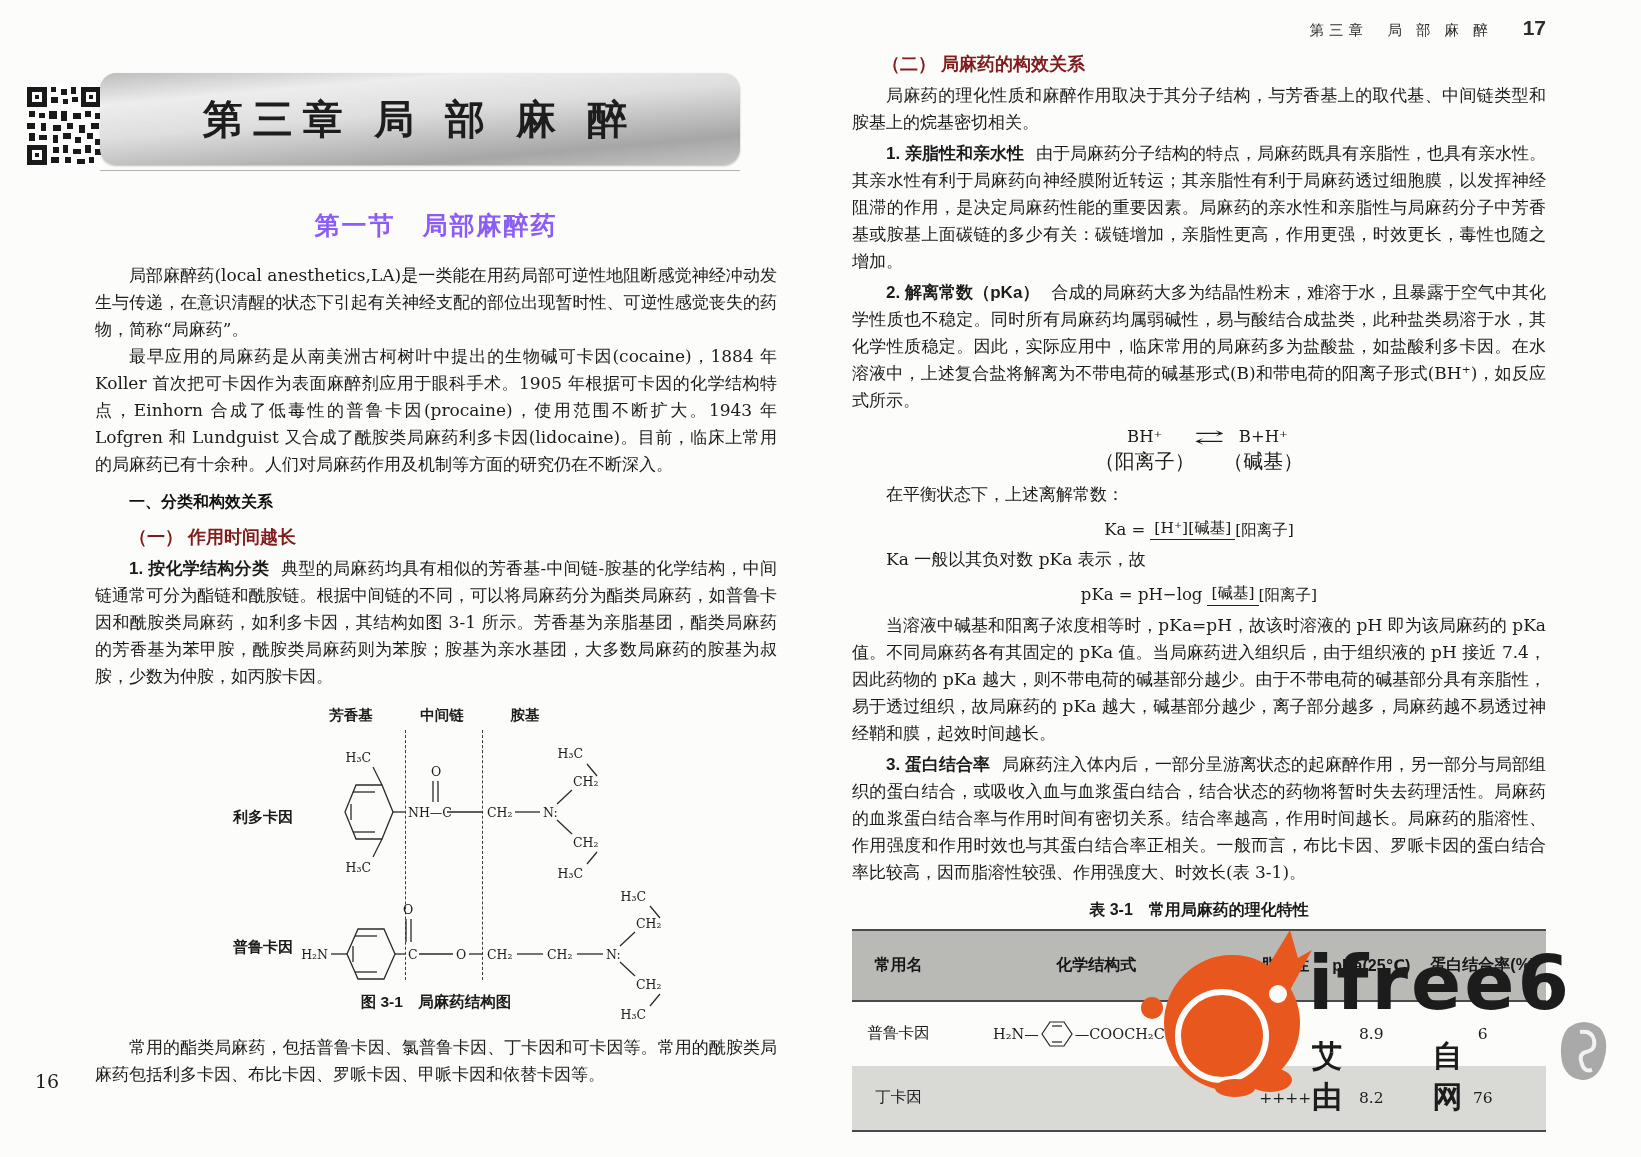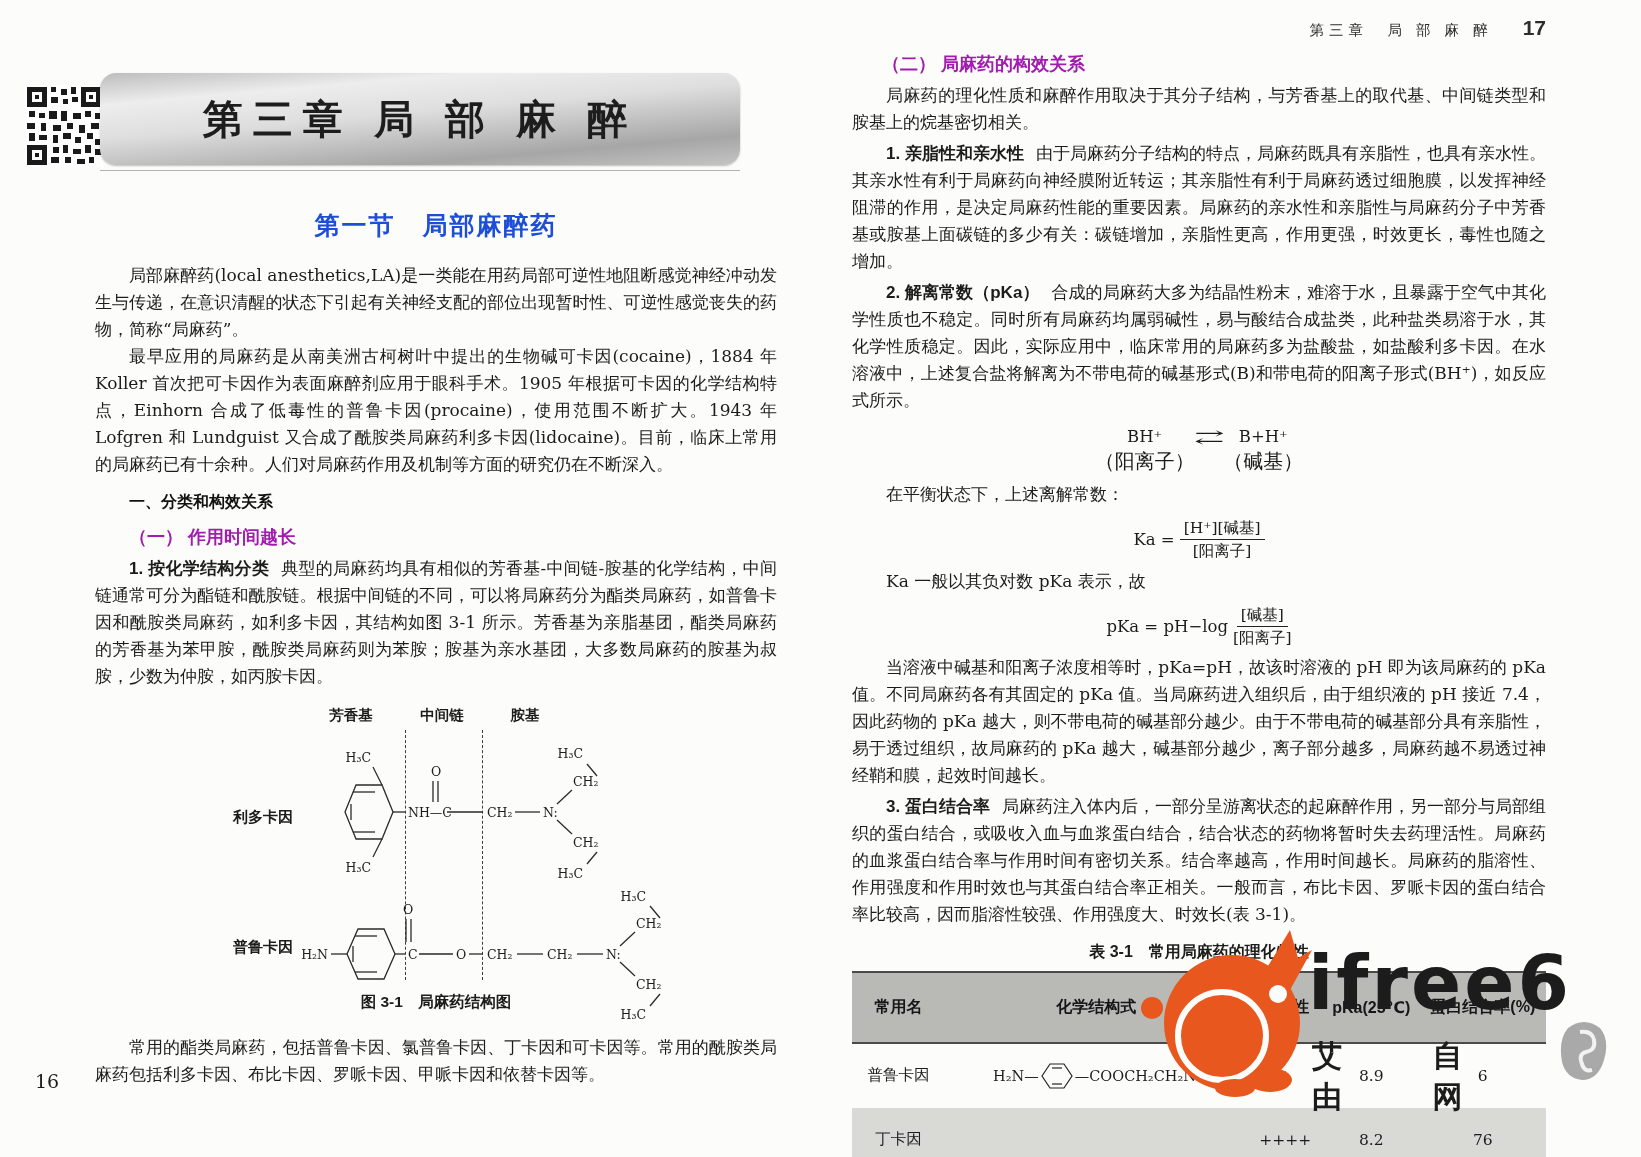--- a/index.html
+++ b/index.html
@@ -22,33 +22,33 @@
     box-shadow:0 1px 2px rgba(0,0,0,.25);
   }
   .banner-title{
     font-family:"Liberation Sans","DejaVu Sans",sans-serif;font-weight:bold;
     font-size:40px;letter-spacing:10px;color:#1d1d1d;
   }
   .banner-rule{border:none;border-top:1px solid #b3b3b3;margin:5px 0 0 5px;width:640px;}
   .section-title{
     margin:38px 0 0 0;text-align:center;
     font-family:"Liberation Sans","DejaVu Sans",sans-serif;font-weight:bold;
-    font-size:25px;letter-spacing:2px;color:#1d4ed8;
+    font-size:25px;letter-spacing:2px;color:#8b5cf6;
   }
   .para{font-size:17px;line-height:27px;text-align:justify;margin:0;}
   .indent{text-indent:2em;}
   .lead{font-family:"Liberation Sans","DejaVu Sans",sans-serif;font-weight:bold;margin-right:12px;}
   .mt20{margin-top:20px;} .mt16{margin-top:16px;} .mt6{margin-top:6px;} .mt4{margin-top:4px;}
   .h-num{
     font-family:"Liberation Sans","DejaVu Sans",sans-serif;font-weight:bold;
     font-size:16px;margin:14px 0 0 34px;color:#111;
   }
   .h-paren{
     font-family:"Liberation Sans","DejaVu Sans",sans-serif;font-weight:bold;
-    font-size:18px;margin:12px 0 0 34px;color:#a21caf;
+    font-size:18px;margin:12px 0 0 34px;color:#7f1d1d;
   }
   
   .figure{position:relative;margin:10px 0 0 0;width:682px;height:318px;}
   .fig-label{
     position:absolute;top:6px;transform:translateX(-50%);
     font-family:"Liberation Sans","DejaVu Sans",sans-serif;font-weight:bold;font-size:14.5px;
   }
   .dash-line{position:absolute;top:30px;height:250px;width:0;border-left:1.6px dashed #3c3c3c;}
   .struct-name{
     position:absolute;left:138px;font-family:"Liberation Sans","DejaVu Sans",sans-serif;
@@ -71,21 +71,21 @@
   .running-head .rh-text{font-size:14.5px;letter-spacing:5px;}
   .running-head .rh-page{font-weight:bold;font-size:21px;margin-left:30px;letter-spacing:0;}
   .right-content{margin-top:52px;}
 
   .reaction{display:flex;justify-content:center;align-items:flex-start;gap:8px;margin:12px 0 6px;}
   .rside{display:flex;flex-direction:column;align-items:center;line-height:1.35;font-size:16.5px;}
   .rside .rlabel{font-size:20px;}
   .arrows{display:flex;flex-direction:column;align-items:center;line-height:8px;font-size:15px;margin-top:3px;}
   .arrows span{display:inline-block;transform:scaleX(2.4);}
   .eqline{display:flex;justify-content:center;align-items:center;margin:10px 0 6px;font-size:16.5px;}
-  .frac{display:inline-flex;flex-direction:column;align-items:center;vertical-align:middle;margin-left:5px;font-size:15.5px;line-height:1.3;}
+  .frac{display:inline-flex;flex-direction:row;align-items:center;vertical-align:middle;margin-left:5px;font-size:15.5px;line-height:1.3;}
   .frac .num{border-bottom:1.3px solid #222;padding:0 4px 1px;}
   .frac .den{padding-top:1px;}
 
   .tbl-title{
     margin:14px 0 8px;text-align:center;
     font-family:"Liberation Sans","DejaVu Sans",sans-serif;font-weight:bold;font-size:16px;
   }
   table.props{width:100%;border-collapse:collapse;border-top:2.5px solid #4a4a4a;border-bottom:2px solid #4a4a4a;}
   table.props thead tr{background:#b9b9b6;}
   table.props th{

